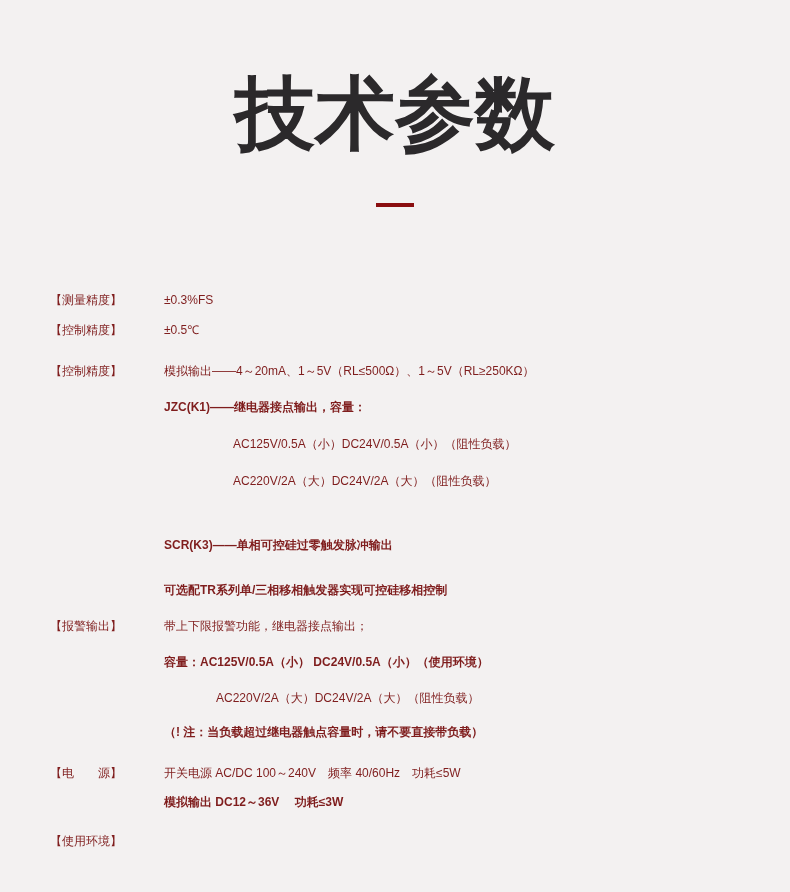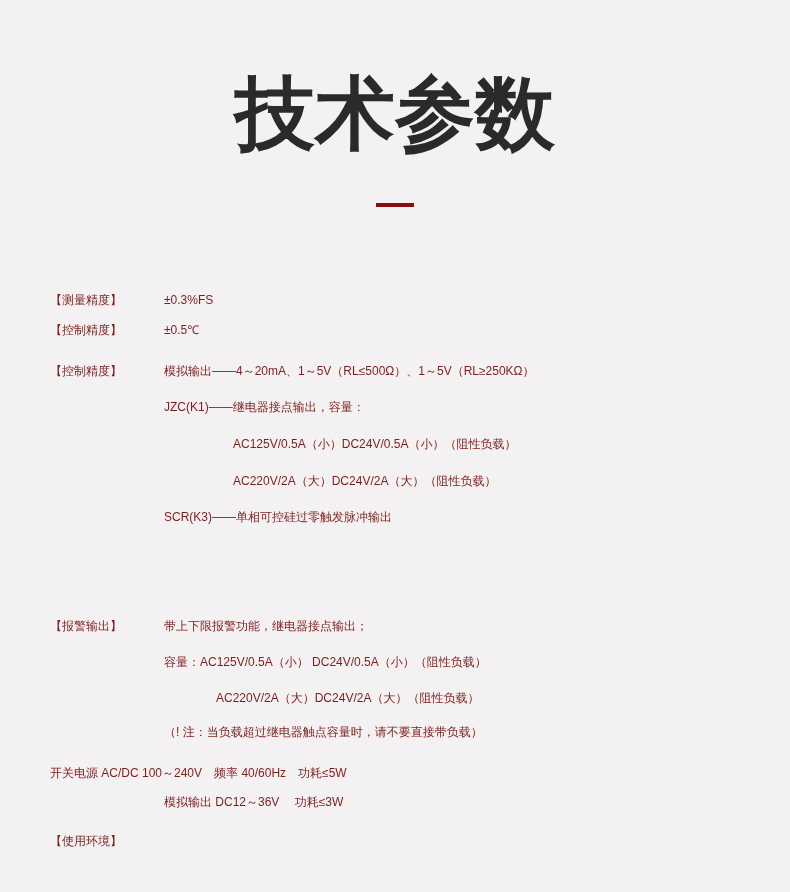--- a/index.html
+++ b/index.html
@@ -33,21 +33,21 @@
     position: absolute;
     left: 50px;
     display: flex;
     font-size: 12px;
     line-height: 26px;
     font-weight: 500;
     white-space: nowrap;
     color: #7f1d1d;
   }
   .label { flex: none; width: 114px; }
-  .cont { left: 164px; }
+  .cont { left: 164px; font-weight: bold; }
   .sub  { left: 233px; }
   .sub-alarm { left: 216px; }
 </style>
 </head>
 <body>
 
 <div class="page">
 
   <div class="title">技术参数</div>
   <div class="divider"></div>
@@ -68,39 +68,43 @@
   </div>
   <div class="row cont" style="top:394px">
     <span class="value">JZC(K1)——继电器接点输出，容量：</span>
   </div>
   <div class="row sub" style="top:431px">
     <span class="value">AC125V/0.5A（小）DC24V/0.5A（小）（阻性负载）</span>
   </div>
   <div class="row sub" style="top:468px">
     <span class="value">AC220V/2A（大）DC24V/2A（大）（阻性负载）</span>
   </div>
-  <div class="row cont" style="top:504px">
+  <div class="row cont" style="top:532px">
     <span class="value">SCR(K3)——单相可控硅过零触发脉冲输出</span>
+  </div>
+  <div class="row cont" style="top:577px">
+    <span class="value">可选配TR系列单/三相移相触发器实现可控硅移相控制</span>
   </div>
 
   <div class="row" style="top:613px">
     <span class="label">【报警输出】</span>
     <span class="value">带上下限报警功能，继电器接点输出；</span>
   </div>
   <div class="row cont" style="top:649px">
-    <span class="value">容量：AC125V/0.5A（小） DC24V/0.5A（小）（阻性负载）</span>
+    <span class="value">容量：AC125V/0.5A（小） DC24V/0.5A（小）（使用环境）</span>
   </div>
   <div class="row sub-alarm" style="top:685px">
     <span class="value">AC220V/2A（大）DC24V/2A（大）（阻性负载）</span>
   </div>
   <div class="row cont" style="top:719px">
     <span class="value">（! 注：当负载超过继电器触点容量时，请不要直接带负载）</span>
   </div>
 
   <div class="row" style="top:760px">
+    <span class="label">【电　　源】</span>
     <span class="value">开关电源 AC/DC 100～240V　频率 40/60Hz　功耗≤5W</span>
   </div>
   <div class="row cont" style="top:789px">
     <span class="value">模拟输出 DC12～36V　 功耗≤3W</span>
   </div>
 
   <div class="row" style="top:828px">
     <span class="label">【使用环境】</span>
   </div>
 

